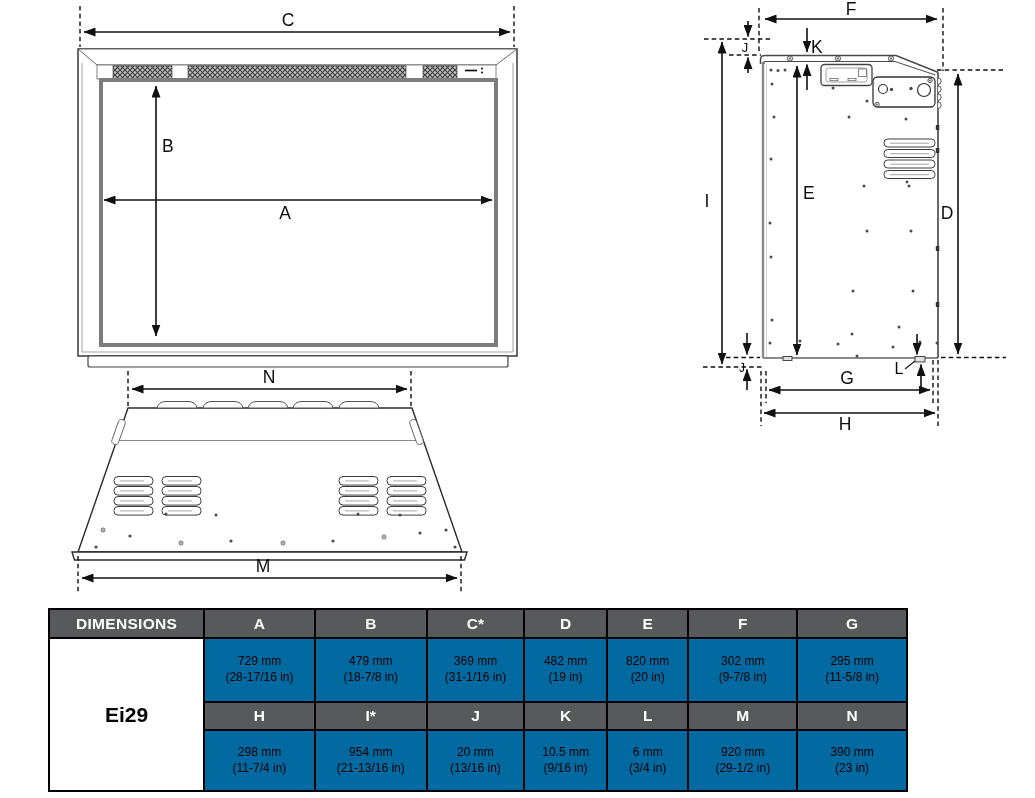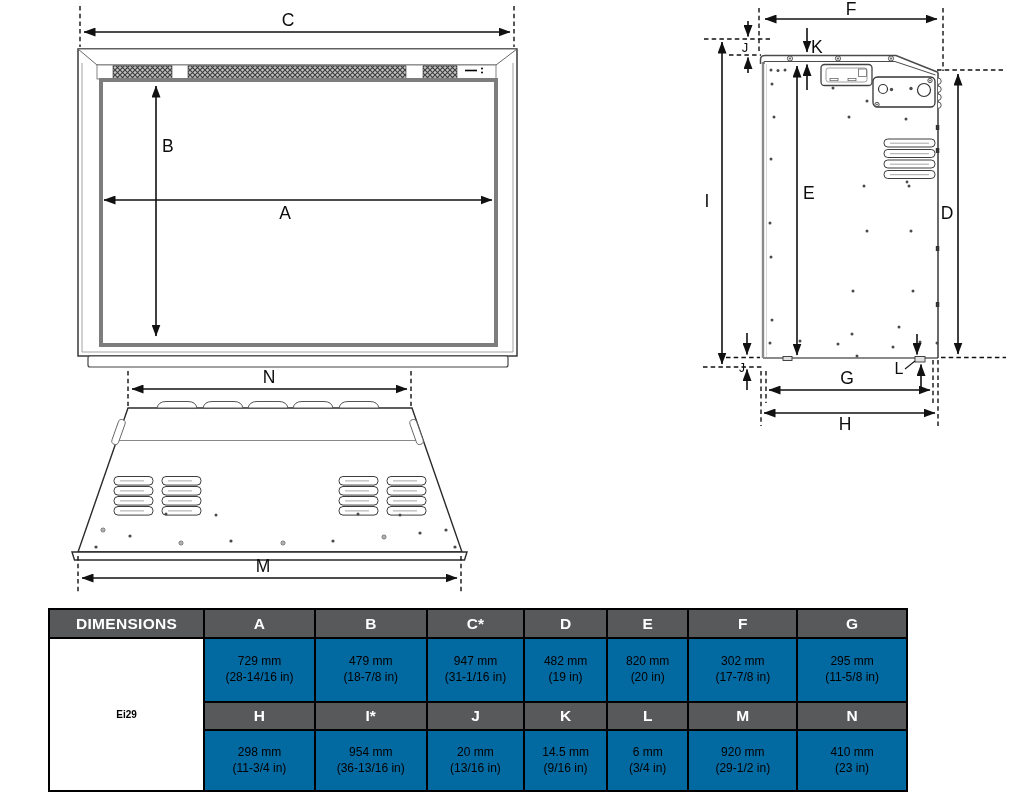--- a/index.html
+++ b/index.html
@@ -18,21 +18,21 @@
   .dash{stroke:#111;stroke-width:1.4;fill:none;stroke-dasharray:4.5 3.2;}
   .scr{fill:#e8e8e8;stroke:#444;stroke-width:0.9;}
   .dot{fill:#4a4a4a;}
   .slat{fill:#fff;stroke:#333;stroke-width:0.95;}
   .slin{stroke:#888;stroke-width:0.75;}
   .tablewrap{position:absolute;left:48px;top:608px;width:860px;}
   table.dims{border-collapse:collapse;width:860px;table-layout:fixed;}
   table.dims th,table.dims td{border:2px solid #000;text-align:center;vertical-align:middle;padding:0;}
   table.dims th{background:#58595b;color:#fff;font-weight:bold;font-size:15.5px;}
   th.corner{font-size:16px;letter-spacing:0.3px;}
-  td.model{font-weight:bold;font-size:10px;color:#000;background:#fff;}
+  td.model{font-weight:bold;font-size:21px;color:#000;background:#fff;}
   td.val{font-size:12px;line-height:1.3;color:#000;background:#0369a1;}
   tr.h1{height:29px;} tr.v1{height:64px;} tr.h2{height:28px;} tr.v2{height:61px;}
 </style>
 </head>
 <body>
 
 
 
 <svg width="1035" height="600" viewBox="0 0 1035 600">
   <defs>
@@ -333,83 +333,83 @@
       <th>C*</th>
       <th>D</th>
       <th>E</th>
       <th>F</th>
       <th>G</th>
     </tr>
     <tr class="v1">
       <td class="model" rowspan="3">Ei29</td>
       <td class="val">
             <div>729 mm</div>
-            <div>(28-14/16 in)</div>
+            <div>(28-17/16 in)</div>
           </td>
       <td class="val">
             <div>479 mm</div>
             <div>(18-7/8 in)</div>
           </td>
       <td class="val">
-            <div>947 mm</div>
+            <div>369 mm</div>
             <div>(31-1/16 in)</div>
           </td>
       <td class="val">
             <div>482 mm</div>
             <div>(19 in)</div>
           </td>
       <td class="val">
             <div>820 mm</div>
             <div>(20 in)</div>
           </td>
       <td class="val">
             <div>302 mm</div>
-            <div>(17-7/8 in)</div>
+            <div>(9-7/8 in)</div>
           </td>
       <td class="val">
             <div>295 mm</div>
             <div>(11-5/8 in)</div>
           </td>
     </tr>
     <tr class="h2">
       <th>H</th>
       <th>I*</th>
       <th>J</th>
       <th>K</th>
       <th>L</th>
       <th>M</th>
       <th>N</th>
     </tr>
     <tr class="v2">
       <td class="val">
             <div>298 mm</div>
-            <div>(11-3/4 in)</div>
+            <div>(11-7/4 in)</div>
           </td>
       <td class="val">
             <div>954 mm</div>
-            <div>(36-13/16 in)</div>
+            <div>(21-13/16 in)</div>
           </td>
       <td class="val">
             <div>20 mm</div>
             <div>(13/16 in)</div>
           </td>
       <td class="val">
-            <div>14.5 mm</div>
+            <div>10.5 mm</div>
             <div>(9/16 in)</div>
           </td>
       <td class="val">
             <div>6 mm</div>
             <div>(3/4 in)</div>
           </td>
       <td class="val">
             <div>920 mm</div>
             <div>(29-1/2 in)</div>
           </td>
       <td class="val">
-            <div>410 mm</div>
+            <div>390 mm</div>
             <div>(23 in)</div>
           </td>
     </tr>
   </tbody>
     </table>
 </div>
 
 
 
 

